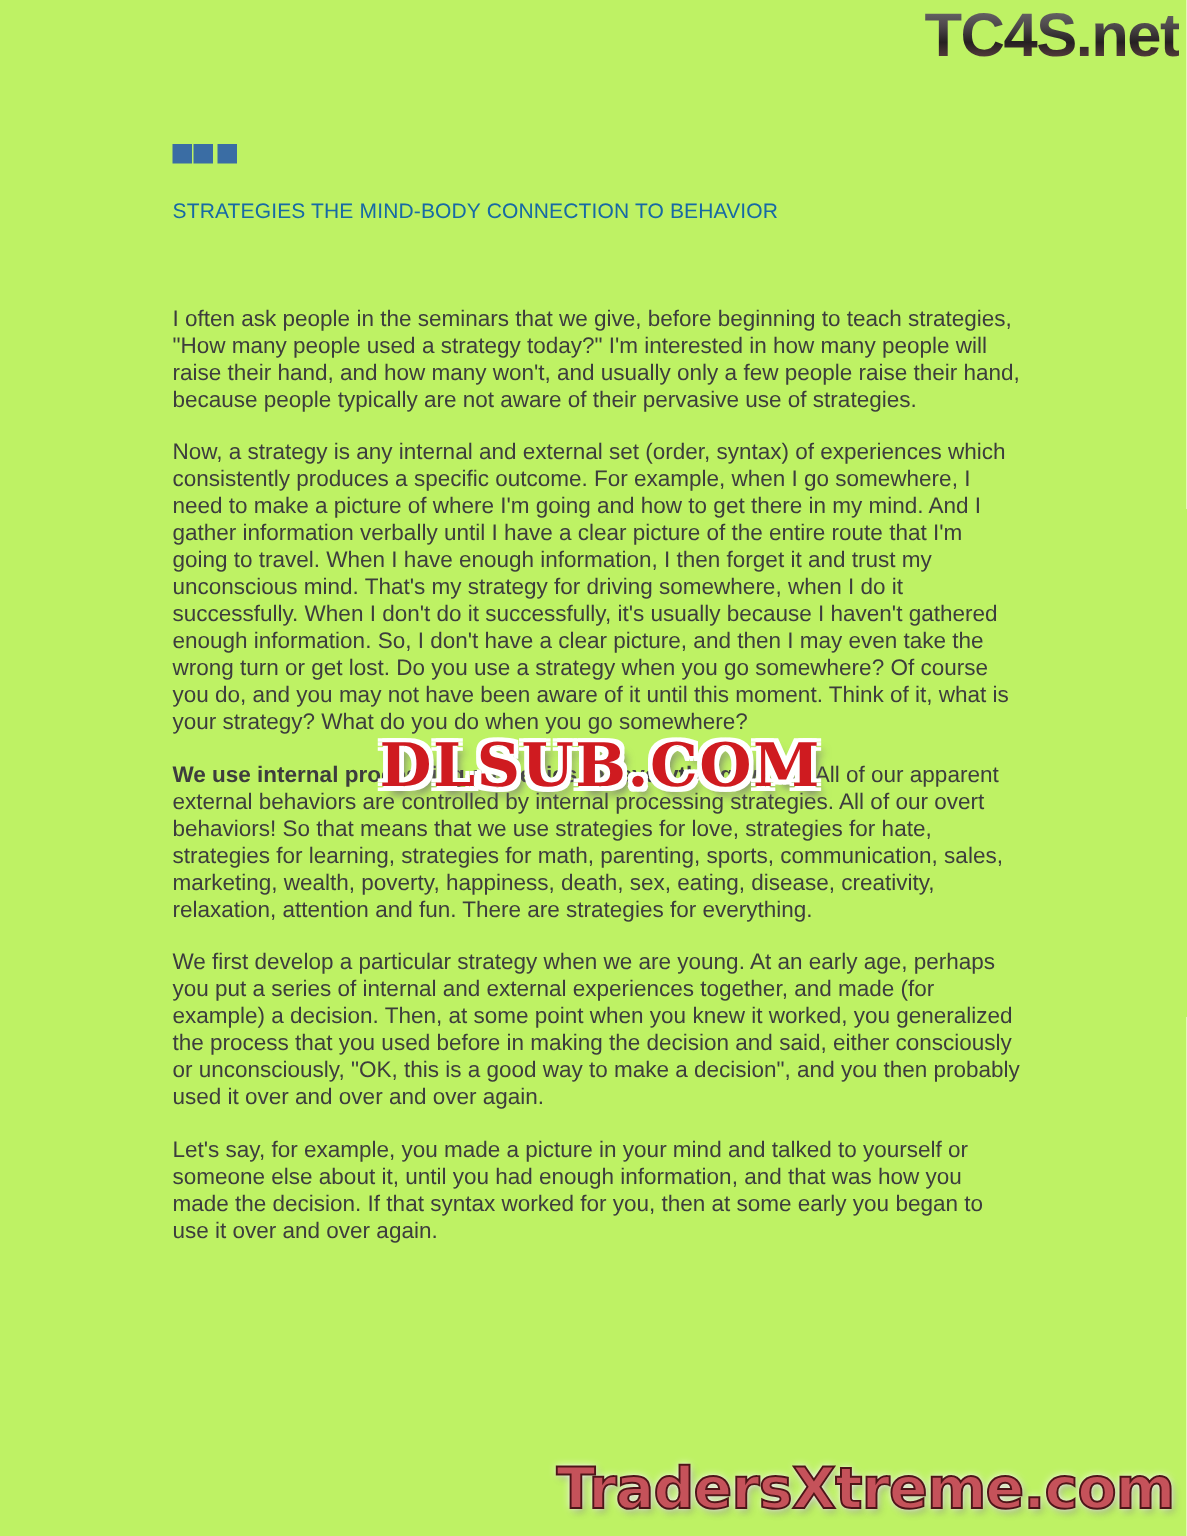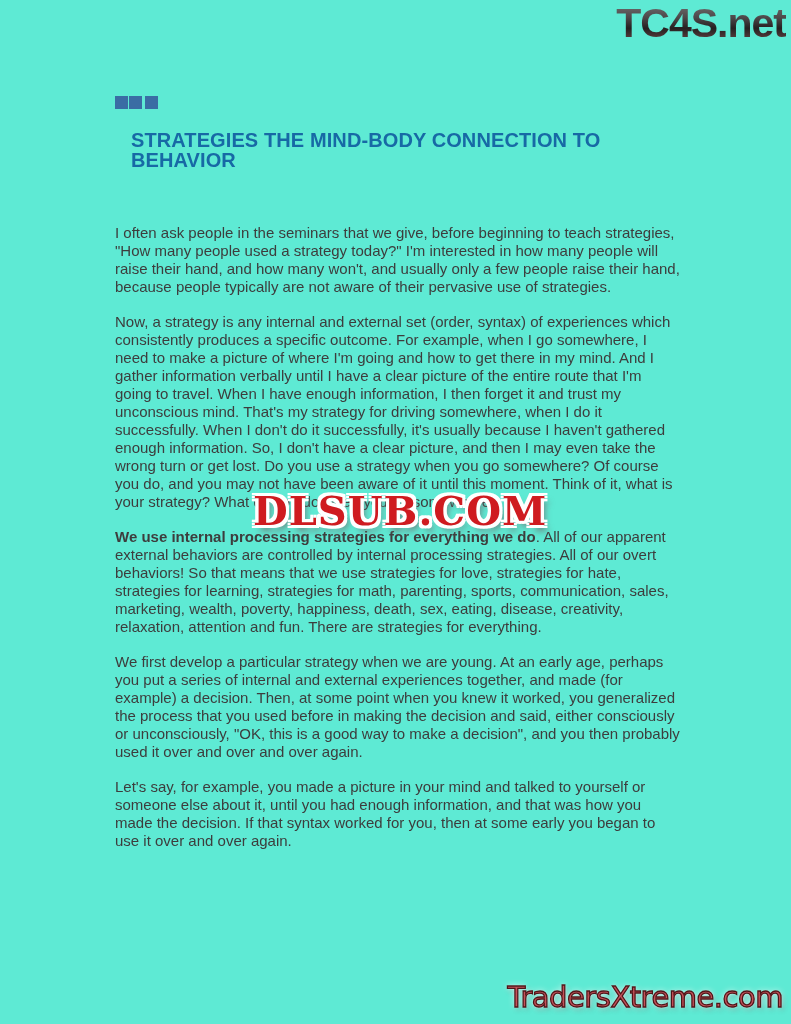--- a/index.html
+++ b/index.html
@@ -1,35 +1,35 @@
 <!DOCTYPE html>
 <html style="--accent-blue: #1769a5; --square-blue: #3a6da4; --body-text: #3d3d3d; --watermark-red: #cf1b20; --bottom-logo-red: #c5525a;"><head>
 <meta charset="utf-8">
 <style>
   html,body { margin:0; padding:0; background:#ffffff; }
   .page {
-    position:relative; width:791px; height:1024px; background:#5eead4;
+    position:relative; width:791px; height:1024px; background:#bef264;
     overflow:hidden; font-family:"Liberation Sans", sans-serif;
   }
   
   .top-logo {
     position:absolute; top:0px; right:5px;
     font-size:41px; font-weight:bold; letter-spacing:-1px;
     font-family:"Liberation Sans", sans-serif;
     background:linear-gradient(180deg,#7a7a7a 0%,#4c4749 38%,#252021 60%,#553c3c 82%,#8a6161 100%);
     -webkit-background-clip:text; background-clip:text; color:transparent;
   }
   .content { position:absolute; left:115px; top:96px; width:566px; }
   .squares { height:13px; display:flex; }
   .sq { width:13px; height:13px; background:var(--square-blue,#3a6da4); }
   .sq + .sq { margin-left:1px; }
   .sq:nth-child(3) { margin-left:3px; }
   h1.title {
-    margin:21px 16px 0; font-size:20px; line-height:20px; letter-spacing:0.1px;
-    color:var(--accent-blue,#1769a5); font-weight:bold;
+    margin:21px 0 0; font-size:14px; line-height:20px; letter-spacing:0.1px;
+    color:var(--accent-blue,#1769a5); font-weight:normal;
   }
   .byline { margin-top:19px; font-size:15px; color:#414141; }
   .copyright { font-size:10px; margin-left:5px; color:var(--accent-blue,#1769a5); }
   article { margin-top:54px; }
   article p {
     margin:0 0 17px; font-size:15px; line-height:18px;
     color:var(--body-text,#3d3d3d);
   }
   article p b { font-weight:bold; }
   
@@ -39,22 +39,22 @@
     font-size:40px; letter-spacing:1px;
     color:var(--watermark-red,#cf1b20);
     text-shadow:
       -3px -3px 0 #fff, 3px -3px 0 #fff, -3px 3px 0 #fff, 3px 3px 0 #fff,
       -3px 0 0 #fff, 3px 0 0 #fff, 0 -3px 0 #fff, 0 3px 0 #fff,
       4px 6px 6px rgba(110,110,110,0.8);
   }
   
   .bottom-logo {
     position:absolute; right:8px; bottom:10px;
-    font-family:"DejaVu Sans", sans-serif; font-weight:normal;
-    font-size:29px; letter-spacing:-0.5px;
+    font-family:"DejaVu Sans", sans-serif; font-weight:bold;
+    font-size:38px; letter-spacing:-0.5px;
     color:var(--bottom-logo-red,#c5525a);
     -webkit-text-stroke:1.3px #4e1518;
     text-shadow: 0 0 2px #ffffff, 0 0 6px #ffffff, 2px 3px 5px rgba(90,90,90,0.45);
   }
 </style>
 </head>
 <body>
 
 <div class="page">
 

